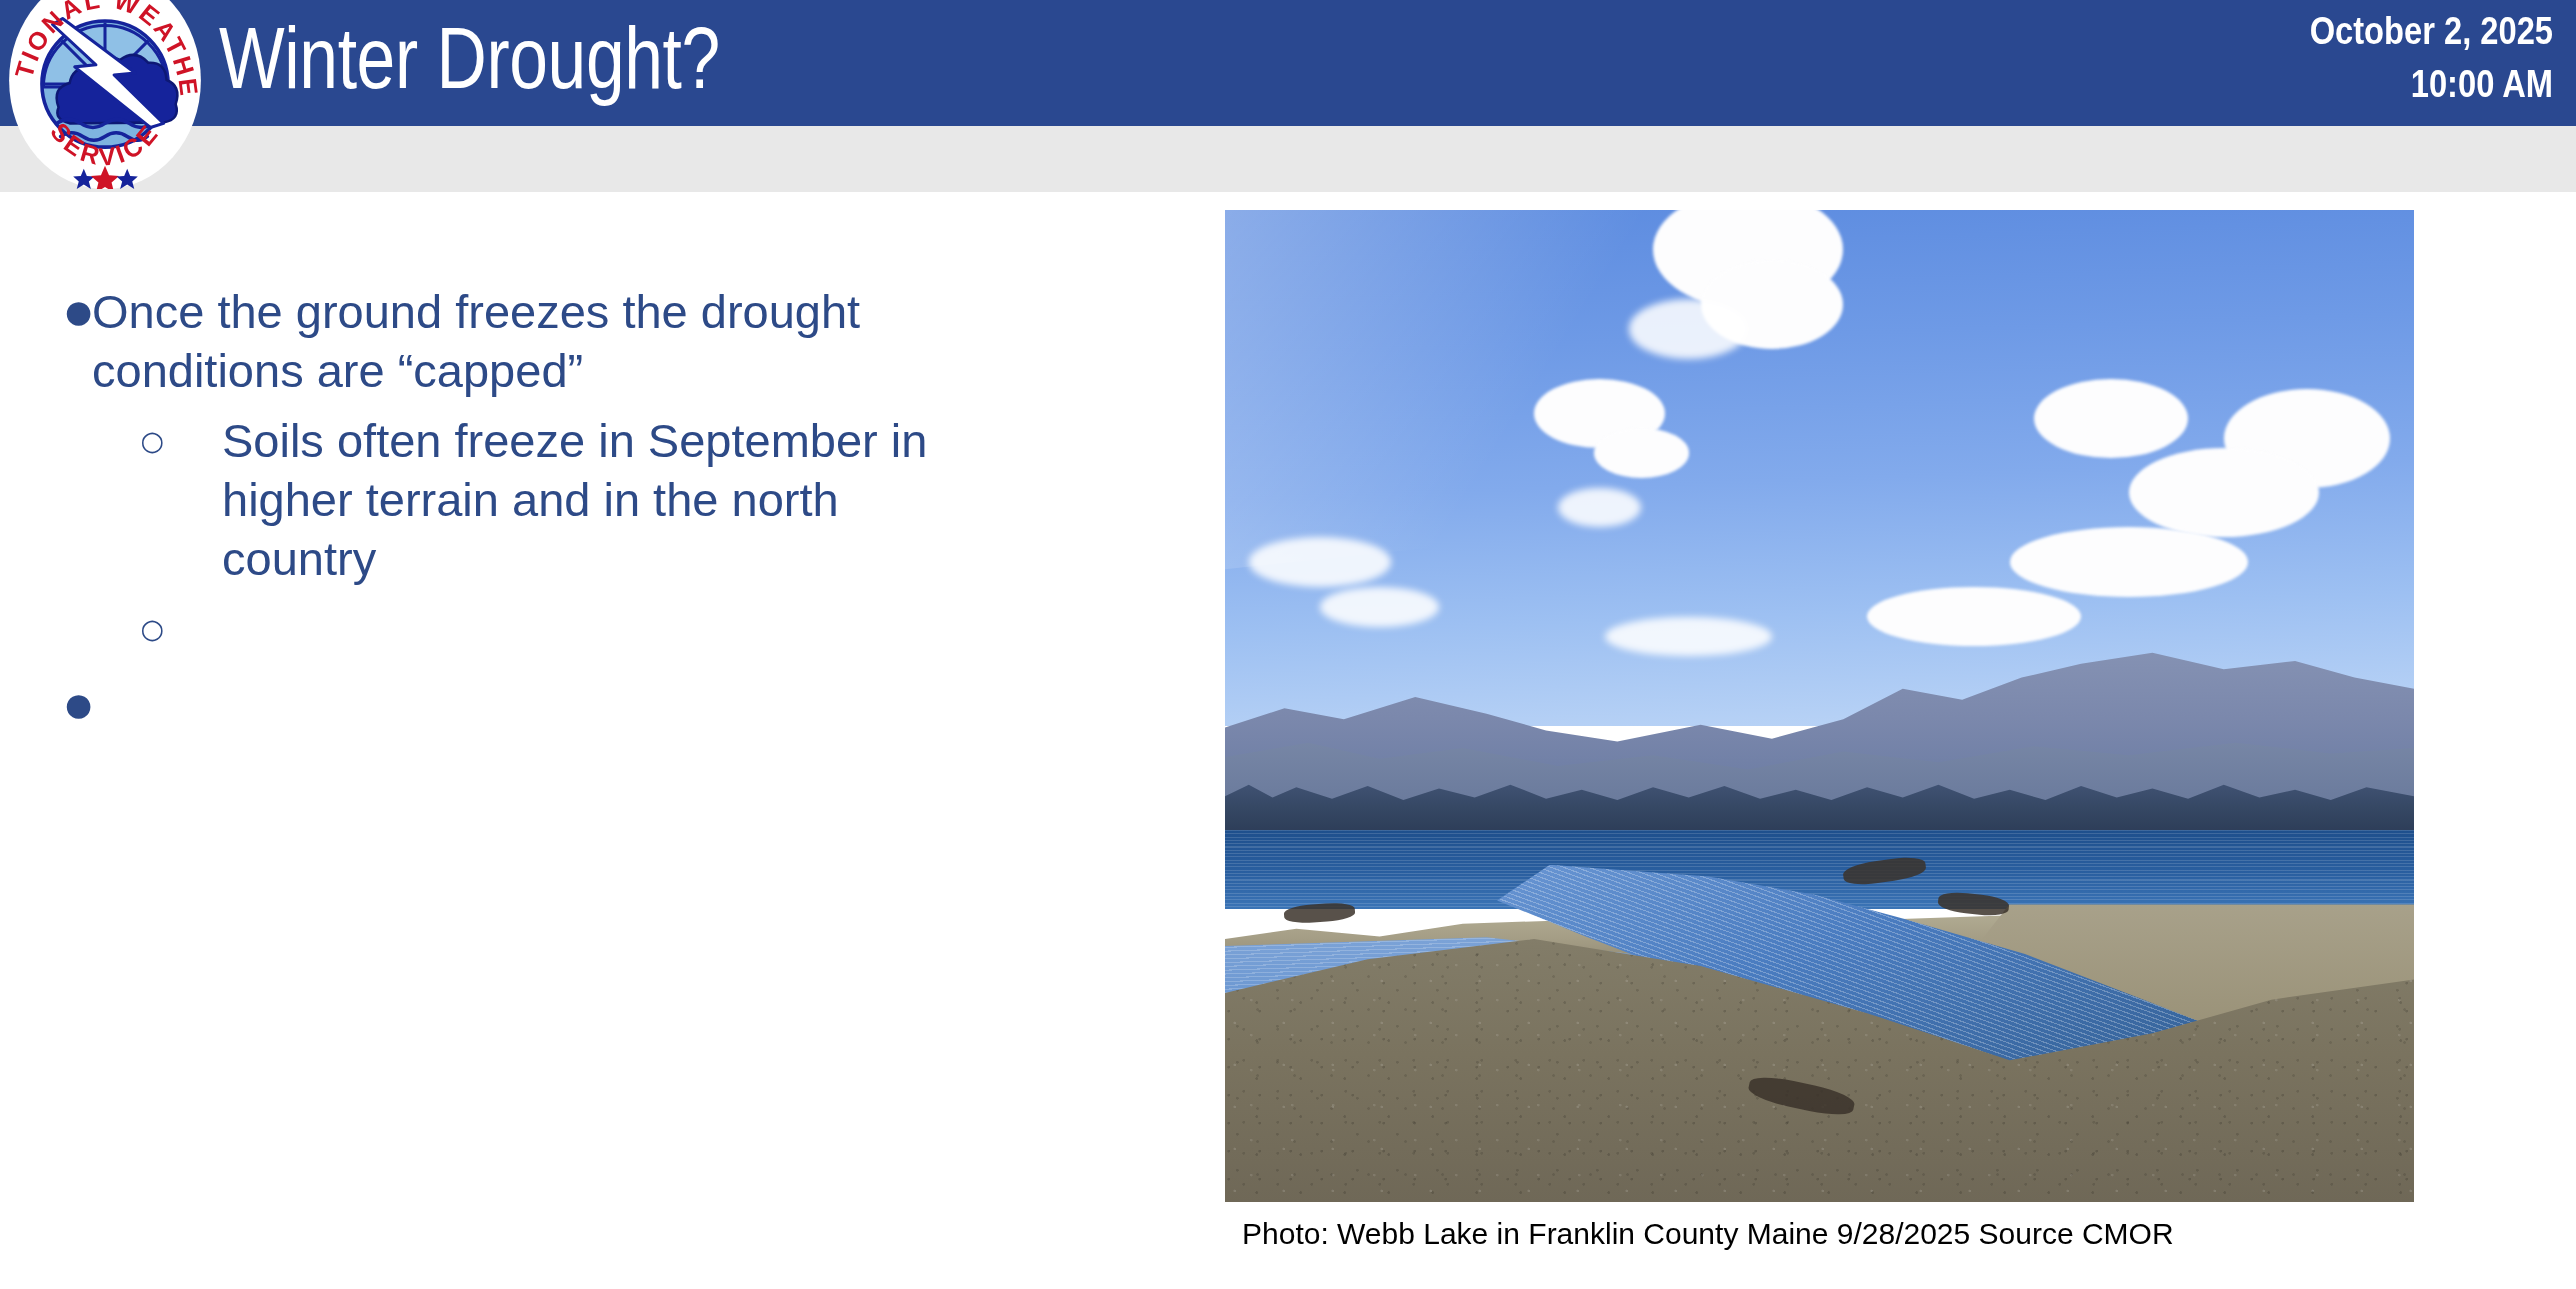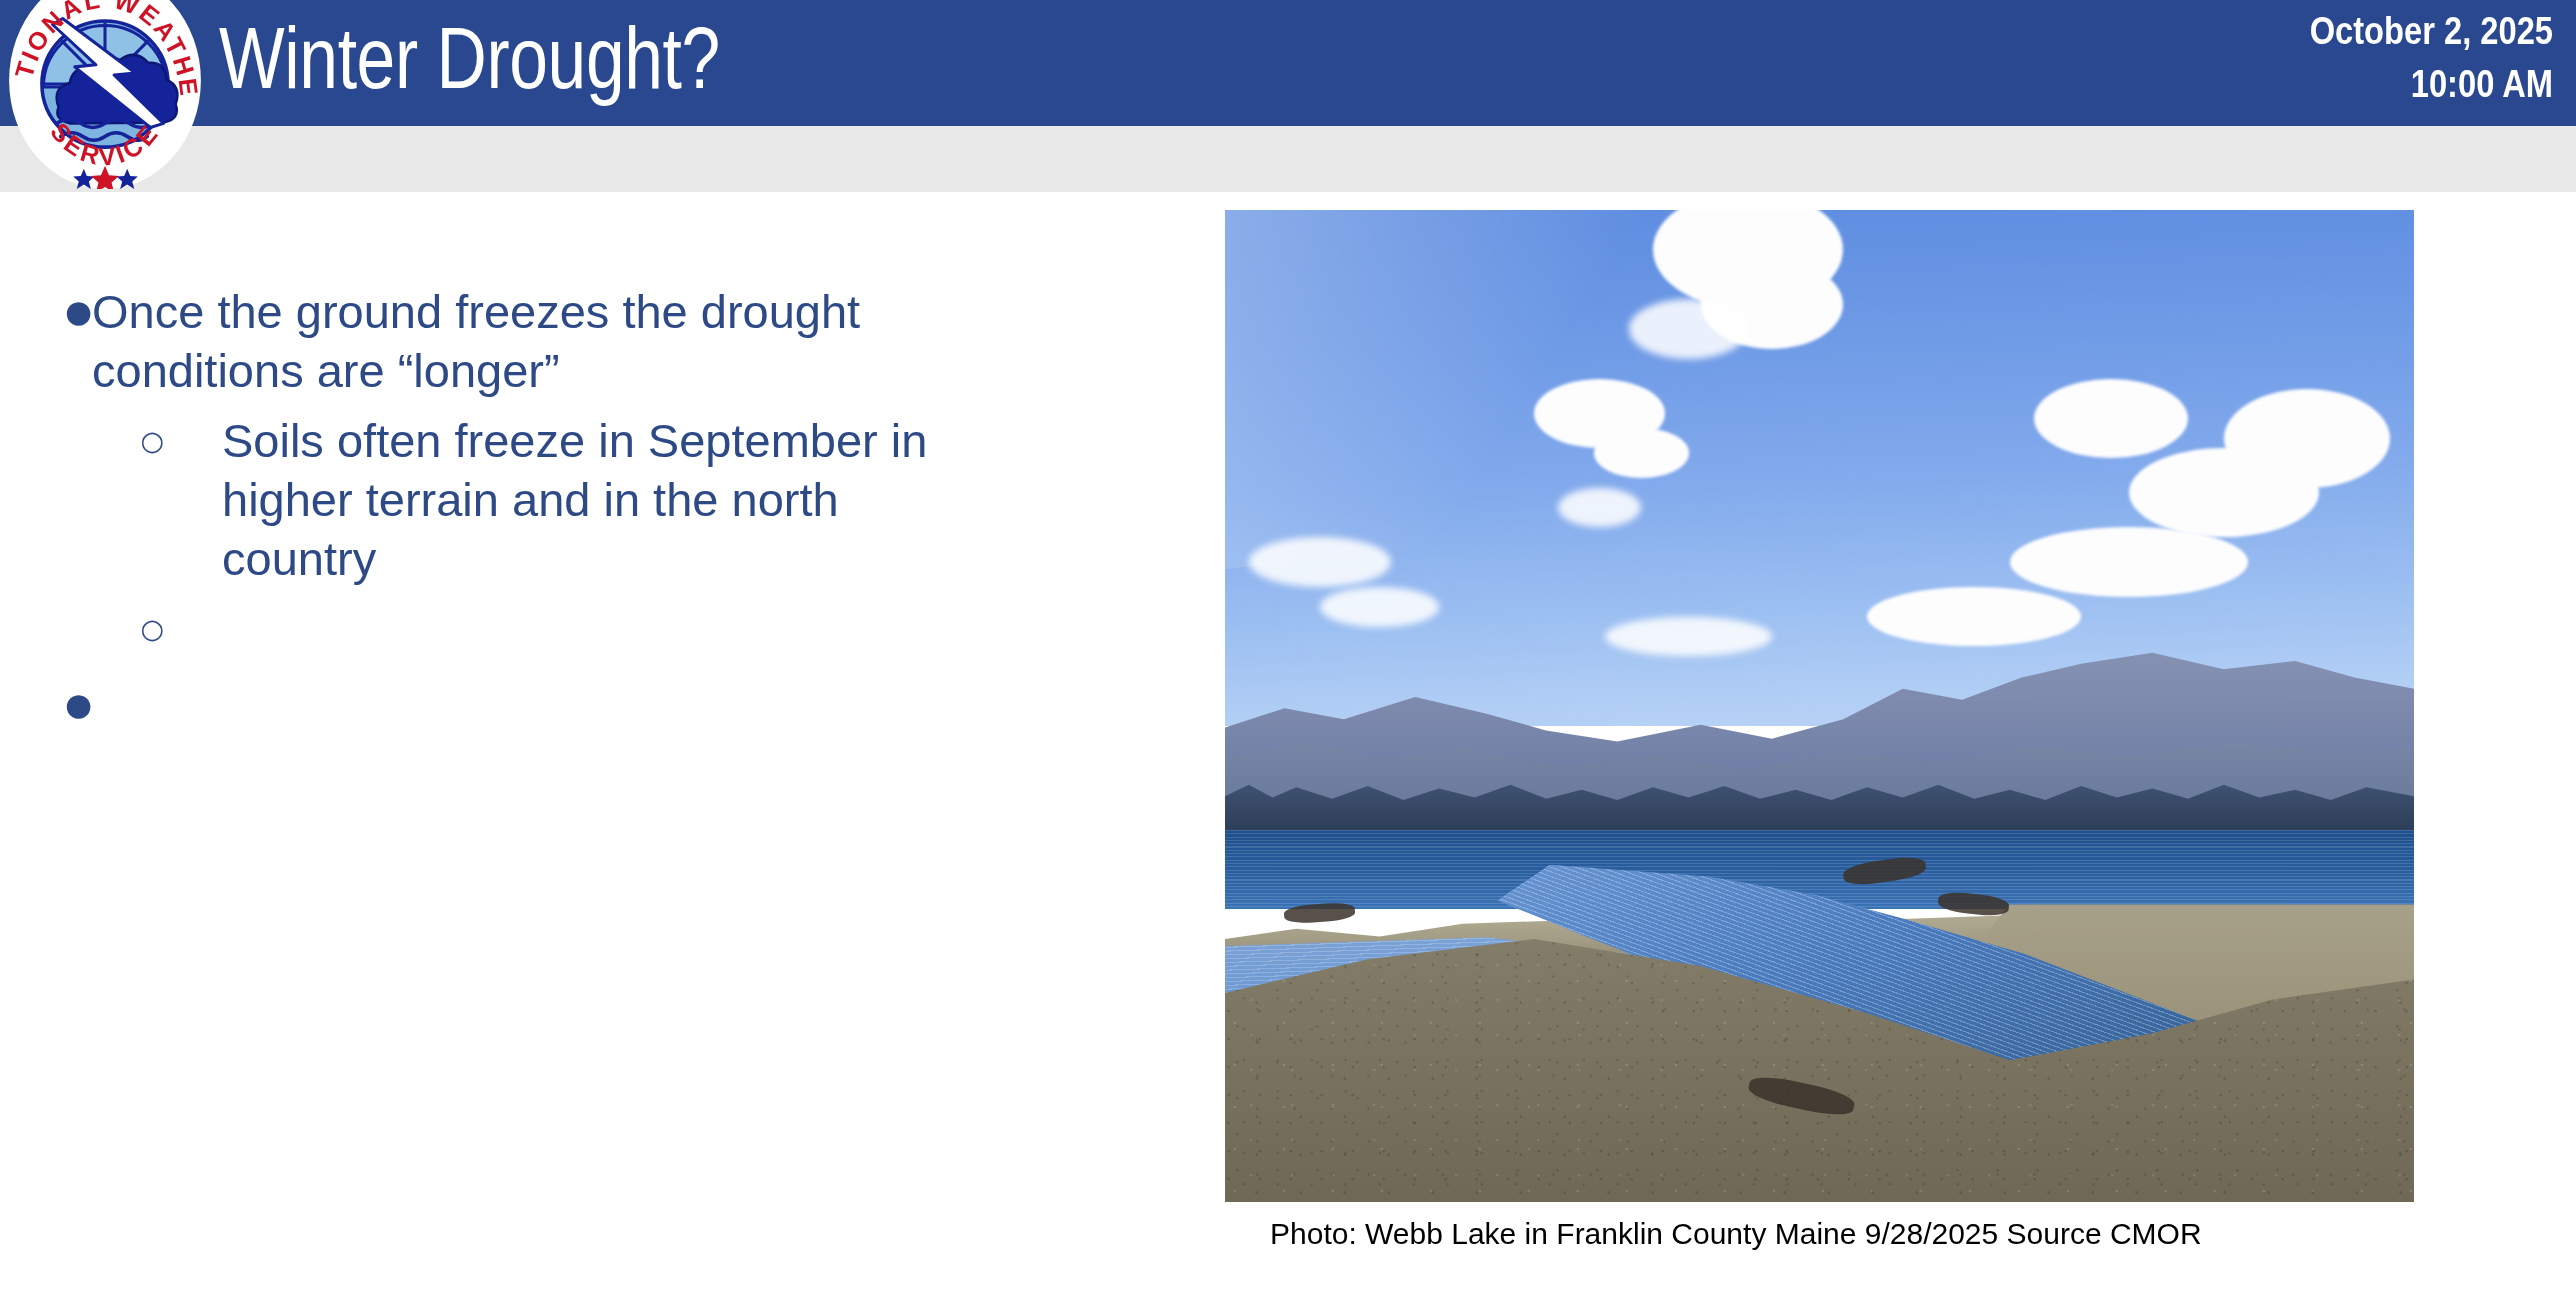--- a/index.html
+++ b/index.html
@@ -164,21 +164,20 @@
     background-size:31px 28px,40px 36px,34px 31px,44px 38px,37px 33px,49px 42px,41px 35px;
     opacity:.75;
   }
   .driftwood{position:absolute;background:#3b332a;border-radius:40%;opacity:.85;}
 
   .photo-caption{
     position:absolute;left:1242px;top:1215px;
     font-family:"Liberation Sans",sans-serif;
     font-size:30px;line-height:38px;color:#000000;
     white-space:nowrap;
-    margin-left:28px;
   }
 </style>
 </head>
 <body>
 
 <div class="header-bar"></div>
 <div class="header-strip"></div>
 
 <div class="slide-title">Winter Drought?</div>
 
@@ -220,21 +219,21 @@
       <path d="M 200 384 l 8 19 20 1 -15 13 5 20 -18 -11 -18 11 5 -20 -15 -13 20 -1 Z" fill="#cf1326"></path>
       <path d="M 244 390 l 6 14 15 1 -11 10 4 15 -14 -9 -14 9 4 -15 -11 -10 15 -1 Z" fill="#15239b"></path>
     </g>
   </svg>
 </div>
 
 <div class="content-column">
 
   <div class="bullet-row bullet-l1">
     <div class="marker marker-l1">●</div>
-    <div class="bullet-text lvl1">Once the ground freezes the drought conditions are “longer”</div>
+    <div class="bullet-text lvl1">Once the ground freezes the drought conditions are “capped”</div>
   </div>
 
   <div class="gap-small"></div>
 
   <div class="bullet-row bullet-l2">
     <div class="marker marker-l2">○</div>
     <div class="bullet-text lvl2">Soils often freeze in September in higher terrain and in the north country</div>
   </div>
 
   <div class="gap-small"></div>

